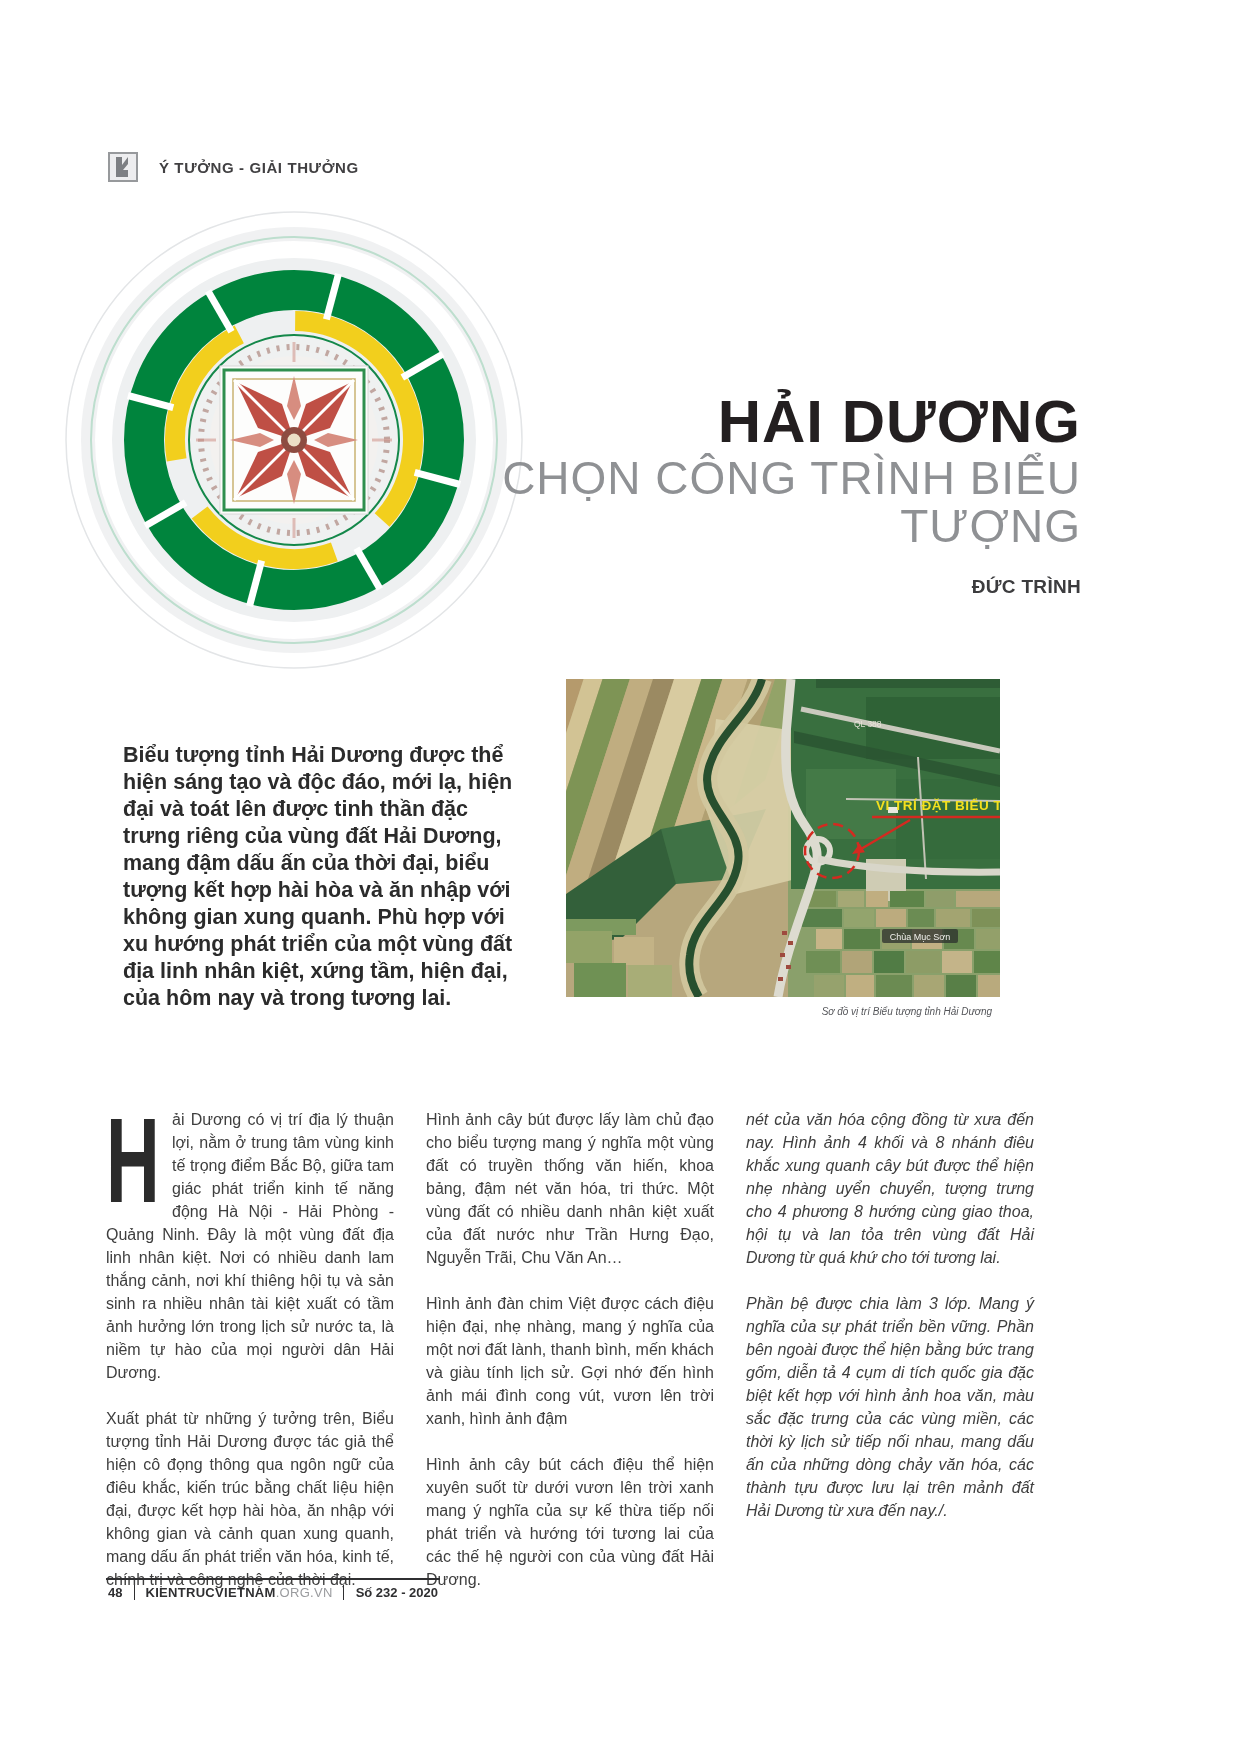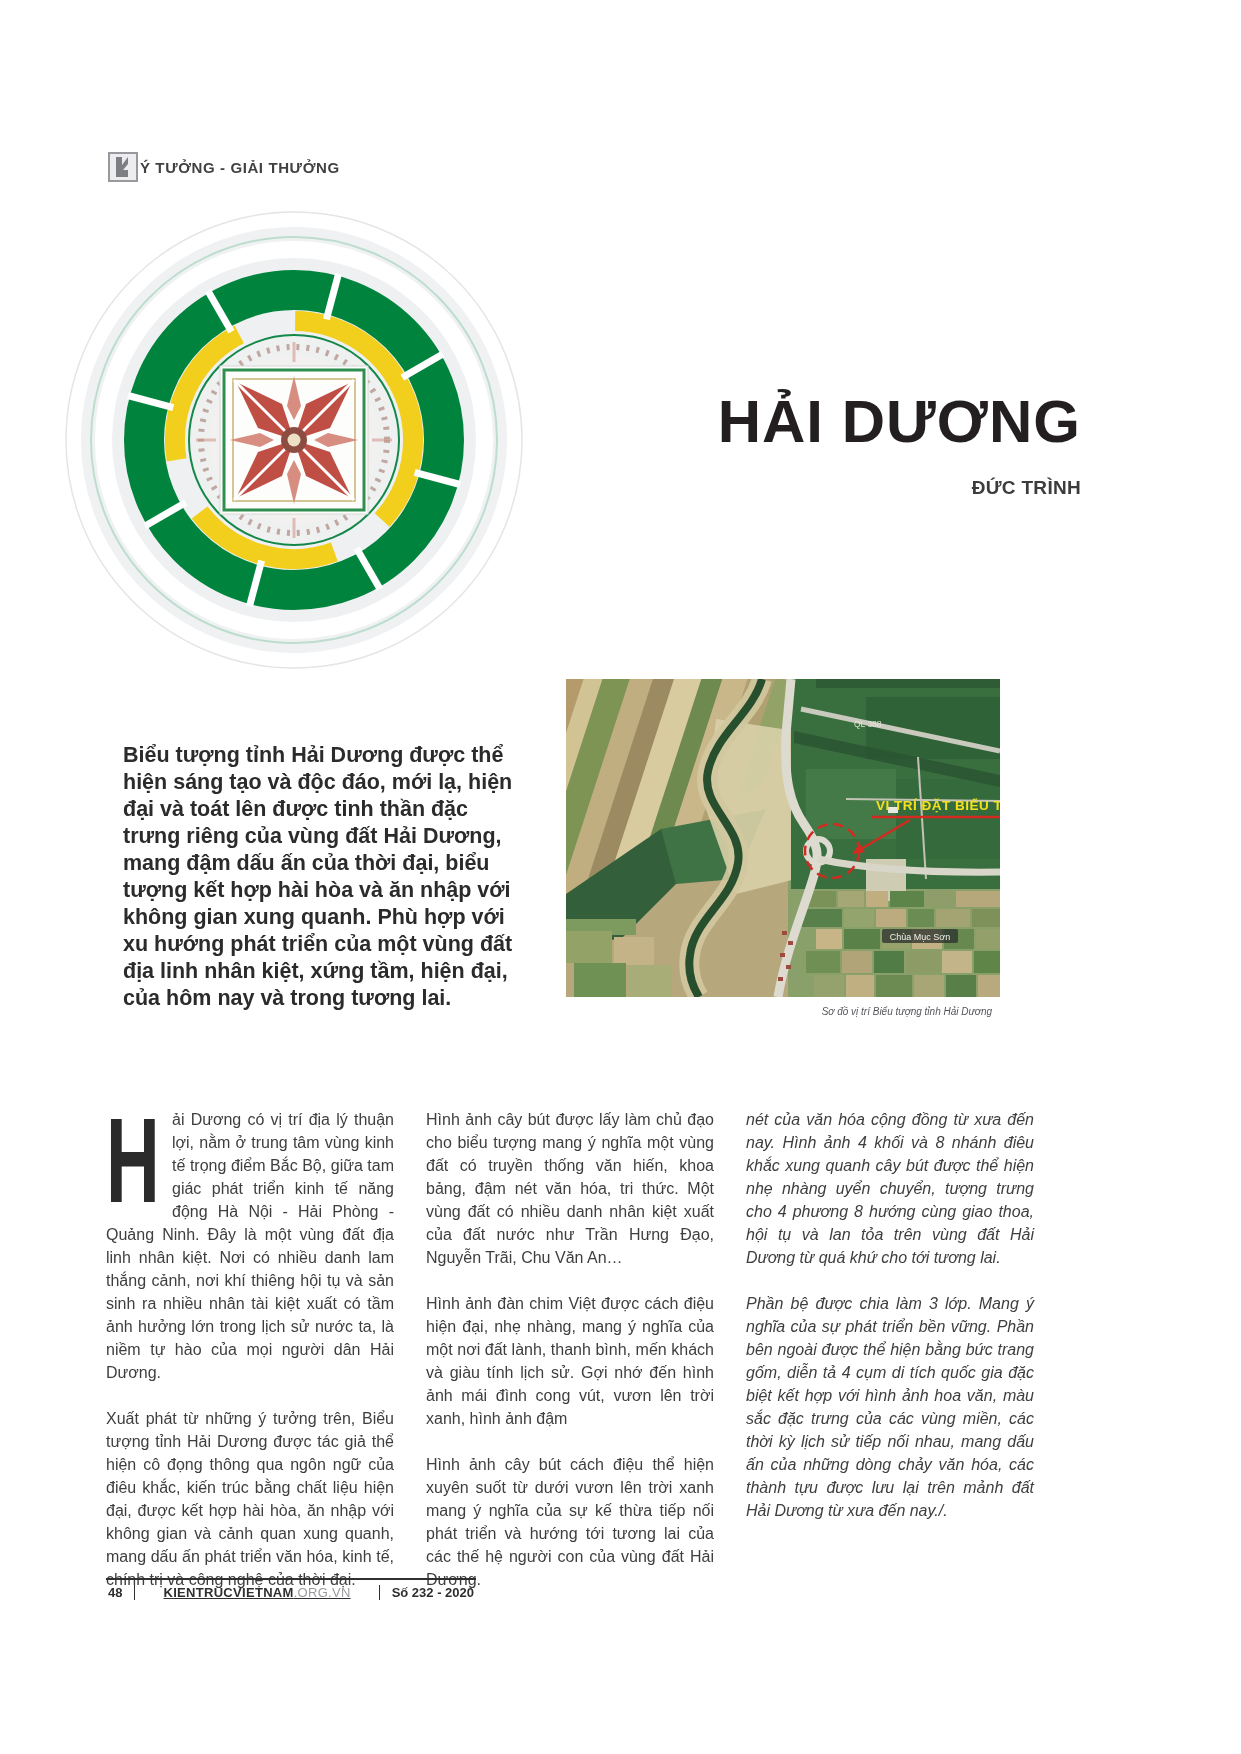--- a/index.html
+++ b/index.html
@@ -1,20 +1,20 @@
 <!DOCTYPE html>
 <html><head>
 <meta charset="utf-8">
 <style>
   html,body{margin:0;padding:0;background:#ffffff;}
   .page{position:relative;width:1241px;height:1754px;background:#fff;overflow:hidden;
         font-family:"Liberation Sans", sans-serif;color:#3d3d3d;}
 
   
-  .hdr{position:absolute;left:108px;top:152px;display:flex;align-items:center;gap:2px;}
+  .hdr{position:absolute;left:108px;top:152px;display:flex;align-items:center;gap:21px;}
   .hdr .label{font-size:15px;font-weight:bold;letter-spacing:.6px;color:#414042;}
 
   
   .emblem{position:absolute;left:63px;top:209px;width:462px;height:462px;}
 
   
   .titleblock{position:absolute;left:420px;top:391px;width:661px;text-align:right;}
   .titleblock .t1{font-size:60px;font-weight:bold;color:#231f20;letter-spacing:1px;line-height:1.02;}
   .titleblock .t2{font-size:46px;font-weight:300;color:#8f9194;letter-spacing:1px;line-height:1.05;margin-top:2px;}
   .titleblock .t3{font-size:19px;font-weight:bold;color:#3c3c3e;margin-top:25px;letter-spacing:.3px;}
@@ -34,21 +34,21 @@
   .col p{margin:0 0 23px 0;}
   .col1{left:106px;} .col2{left:426px;} .col3{left:746px;font-style:italic;}
   .dropcap{float:left;width:58px;font-size:120px;line-height:100px;font-weight:bold;
            color:#2b2b2b;transform:scaleX(.62);transform-origin:0 60%;margin:2px 8px 0 0;}
 
   
   .footer{position:absolute;left:106px;top:1578px;display:inline-flex;align-items:stretch;
           border-top:2px solid #2f2f31;padding-top:5px;font-size:13px;color:#2f2f31;}
   .footer .cell{display:flex;align-items:center;}
   .footer .num{font-weight:bold;padding:0 12px 0 2px;}
-  .footer .site{border-left:1.5px solid #2f2f31;padding:0 28px;font-weight:bold;letter-spacing:.3px;text-decoration:underline;}
+  .footer .site{border-left:1.5px solid #2f2f31;padding:0 10px;font-weight:bold;letter-spacing:.3px;}
   .footer .site .dom{font-weight:400;color:#9a9b9e;}
   .footer .issue{border-left:1.5px solid #2f2f31;padding:0 2px 0 12px;font-weight:bold;}
 </style>
 </head>
 <body>
 
 <div class="page">
 
   <div class="hdr">
     <svg width="30" height="30" viewBox="0 0 30 30">
@@ -107,20 +107,21 @@
         <polygon points="0,64 -7,34 0,20 7,34"></polygon>
         <polygon points="-64,0 -34,-7 -20,0 -34,7"></polygon>
       </g>
       <circle r="13" fill="#8d4c41"></circle>
       <circle r="6.5" fill="#ecdfc6"></circle>
     </g>
   </svg>
 
   <div class="titleblock">
     <div class="t1">HẢI DƯƠNG</div>
+    <div class="t2">CHỌN CÔNG TRÌNH BIỂU TƯỢNG</div>
     <div class="t3">ĐỨC TRÌNH</div>
   </div>
 
   <div class="intro">Biểu tượng tỉnh Hải Dương được thể hiện sáng tạo và độc đáo, mới lạ, hiện đại và toát lên được tinh thần đặc trưng riêng của vùng đất Hải Dương, mang đậm dấu ấn của thời đại, biểu tượng kết hợp hài hòa và ăn nhập với không gian xung quanh. Phù hợp với xu hướng phát triển của một vùng đất địa linh nhân kiệt, xứng tầm, hiện đại, của hôm nay và trong tương lai.</div>
 
   <svg class="mapfig" viewBox="0 0 434 318">
     <defs>
       <clipPath id="stripclip">
           <polygon points="0,0 250,0 250,60 40,230 0,230"></polygon>
         </clipPath>

